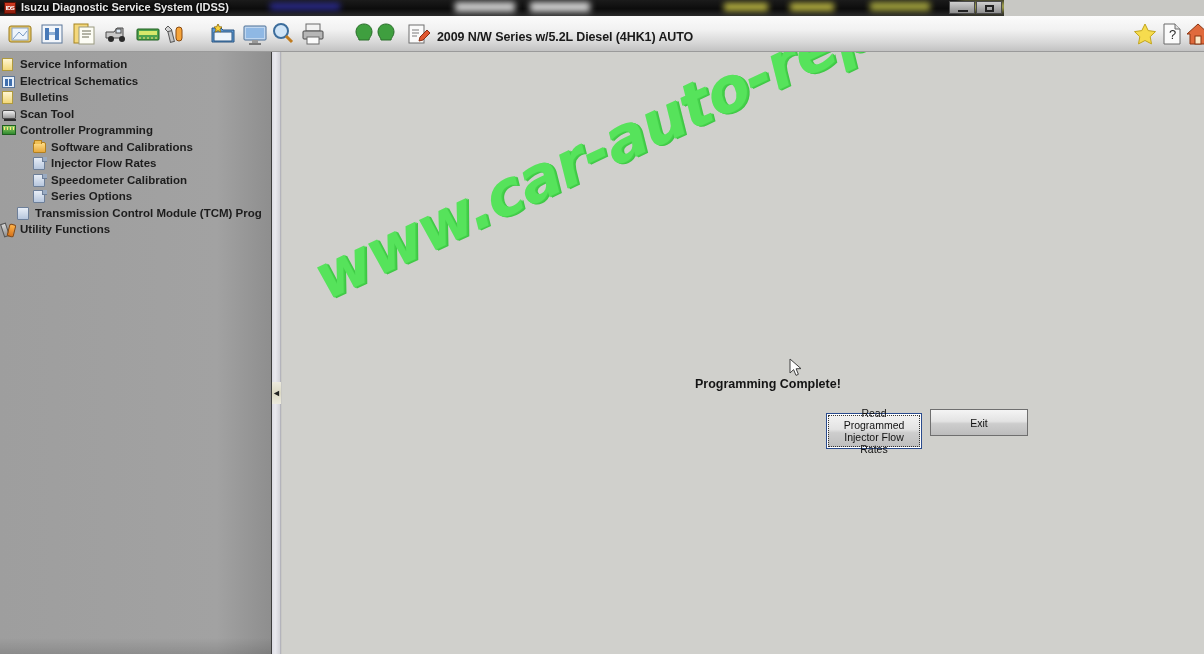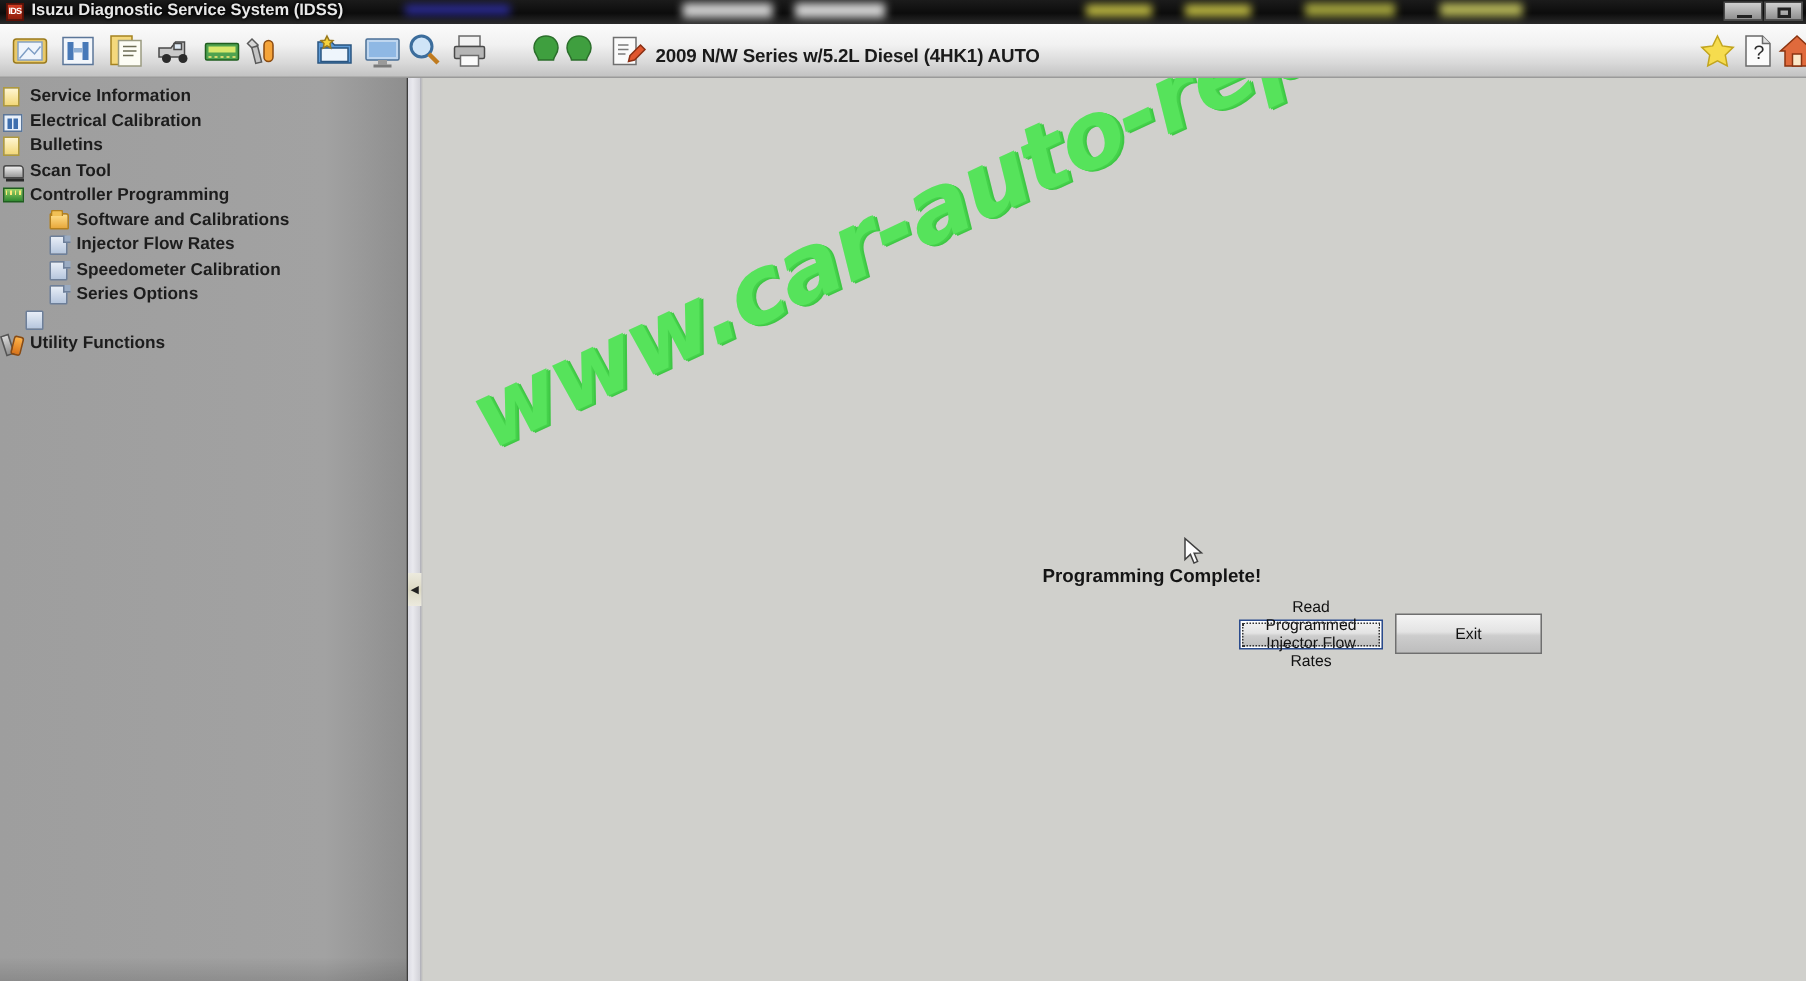--- a/index.html
+++ b/index.html
@@ -11,21 +11,21 @@
     background: #000;
   }
   #app {
     position: relative;
     width: 1204px; height: 654px;
     background: #c8c8c4;
   }
 
   
   .os-titlebar {
-    position: absolute; left: 0; top: 0; width: 1204px; height: 16px;
+    position: absolute; left: 0; top: 0; width: 1004px; height: 16px;
     background: linear-gradient(to bottom, #1b1b1b 0%, #0c0c0c 55%, #2a2a2a 100%);
     overflow: hidden;
   }
   .os-title-icon {
     position: absolute; left: 4px; top: 2px; width: 12px; height: 12px;
     background: linear-gradient(to bottom,#d23b22,#8c1d0c);
     border: 1px solid #5a1006;
     font-size: 6px; color: #fff; text-align: center; line-height: 11px;
     font-family: "Liberation Sans", sans-serif; font-weight: bold;
     letter-spacing: -0.5px;
@@ -224,21 +224,21 @@
   }
   .btn.focused {
     border: 1px solid #2a4b8d;
     box-shadow: inset 0 0 0 1px #ffffff;
   }
   .btn .focus-ring {
     position:absolute; left:1px; right:1px; top:1px; bottom:1px;
     border: 1px dotted #333;
     pointer-events:none;
   }
-  #btn-read { left: 544px; top: 361px; width: 96px; height: 20px; padding: 0 3px; }
+  #btn-read { left: 544px; top: 361px; width: 96px; height: 36px; padding: 0 3px; }
   #btn-exit { left: 648px; top: 357px; width: 98px; height: 27px; }
 
   .cursor-arrow {
     position: absolute; left: 789px; top: 358px; width: 14px; height: 20px;
     pointer-events:none;
   }
 
   
   .panel-bottom-shade {
     position:absolute; left:0; bottom:0; width:272px; height:16px;
@@ -395,21 +395,21 @@
         <div class="tree-row lvl0">
           <span class="tico">
             <span class="ico-page-yellow" style="display: block;"></span>
           </span>
           <span class="tlabel">Service Information</span>
         </div>
         <div class="tree-row lvl0">
           <span class="tico">
             <span class="ico-schem" style="display: block;"></span>
           </span>
-          <span class="tlabel">Electrical Calibration</span>
+          <span class="tlabel">Electrical Schematics</span>
         </div>
         <div class="tree-row lvl0">
           <span class="tico">
             <span class="ico-page-yellow" style="display: block;"></span>
           </span>
           <span class="tlabel">Bulletins</span>
         </div>
         <div class="tree-row lvl0">
           <span class="tico">
             <span class="ico-truck" style="display: block;"></span>
@@ -443,20 +443,21 @@
         <div class="tree-row lvl2">
           <span class="tico">
             <span class="ico-doc" style="display: block;"></span>
           </span>
           <span class="tlabel">Series Options</span>
         </div>
         <div class="tree-row lvl1">
           <span class="tico">
             <span class="ico-mod" style="display: block;"></span>
           </span>
+          <span class="tlabel">Transmission Control Module (TCM) Prog</span>
         </div>
         <div class="tree-row lvl0">
           <span class="tico">
             <span class="ico-tools" style="display: block;"></span>
           </span>
           <span class="tlabel">Utility Functions</span>
         </div>
       </div>
     <div class="panel-bottom-shade"></div>
   </div>

